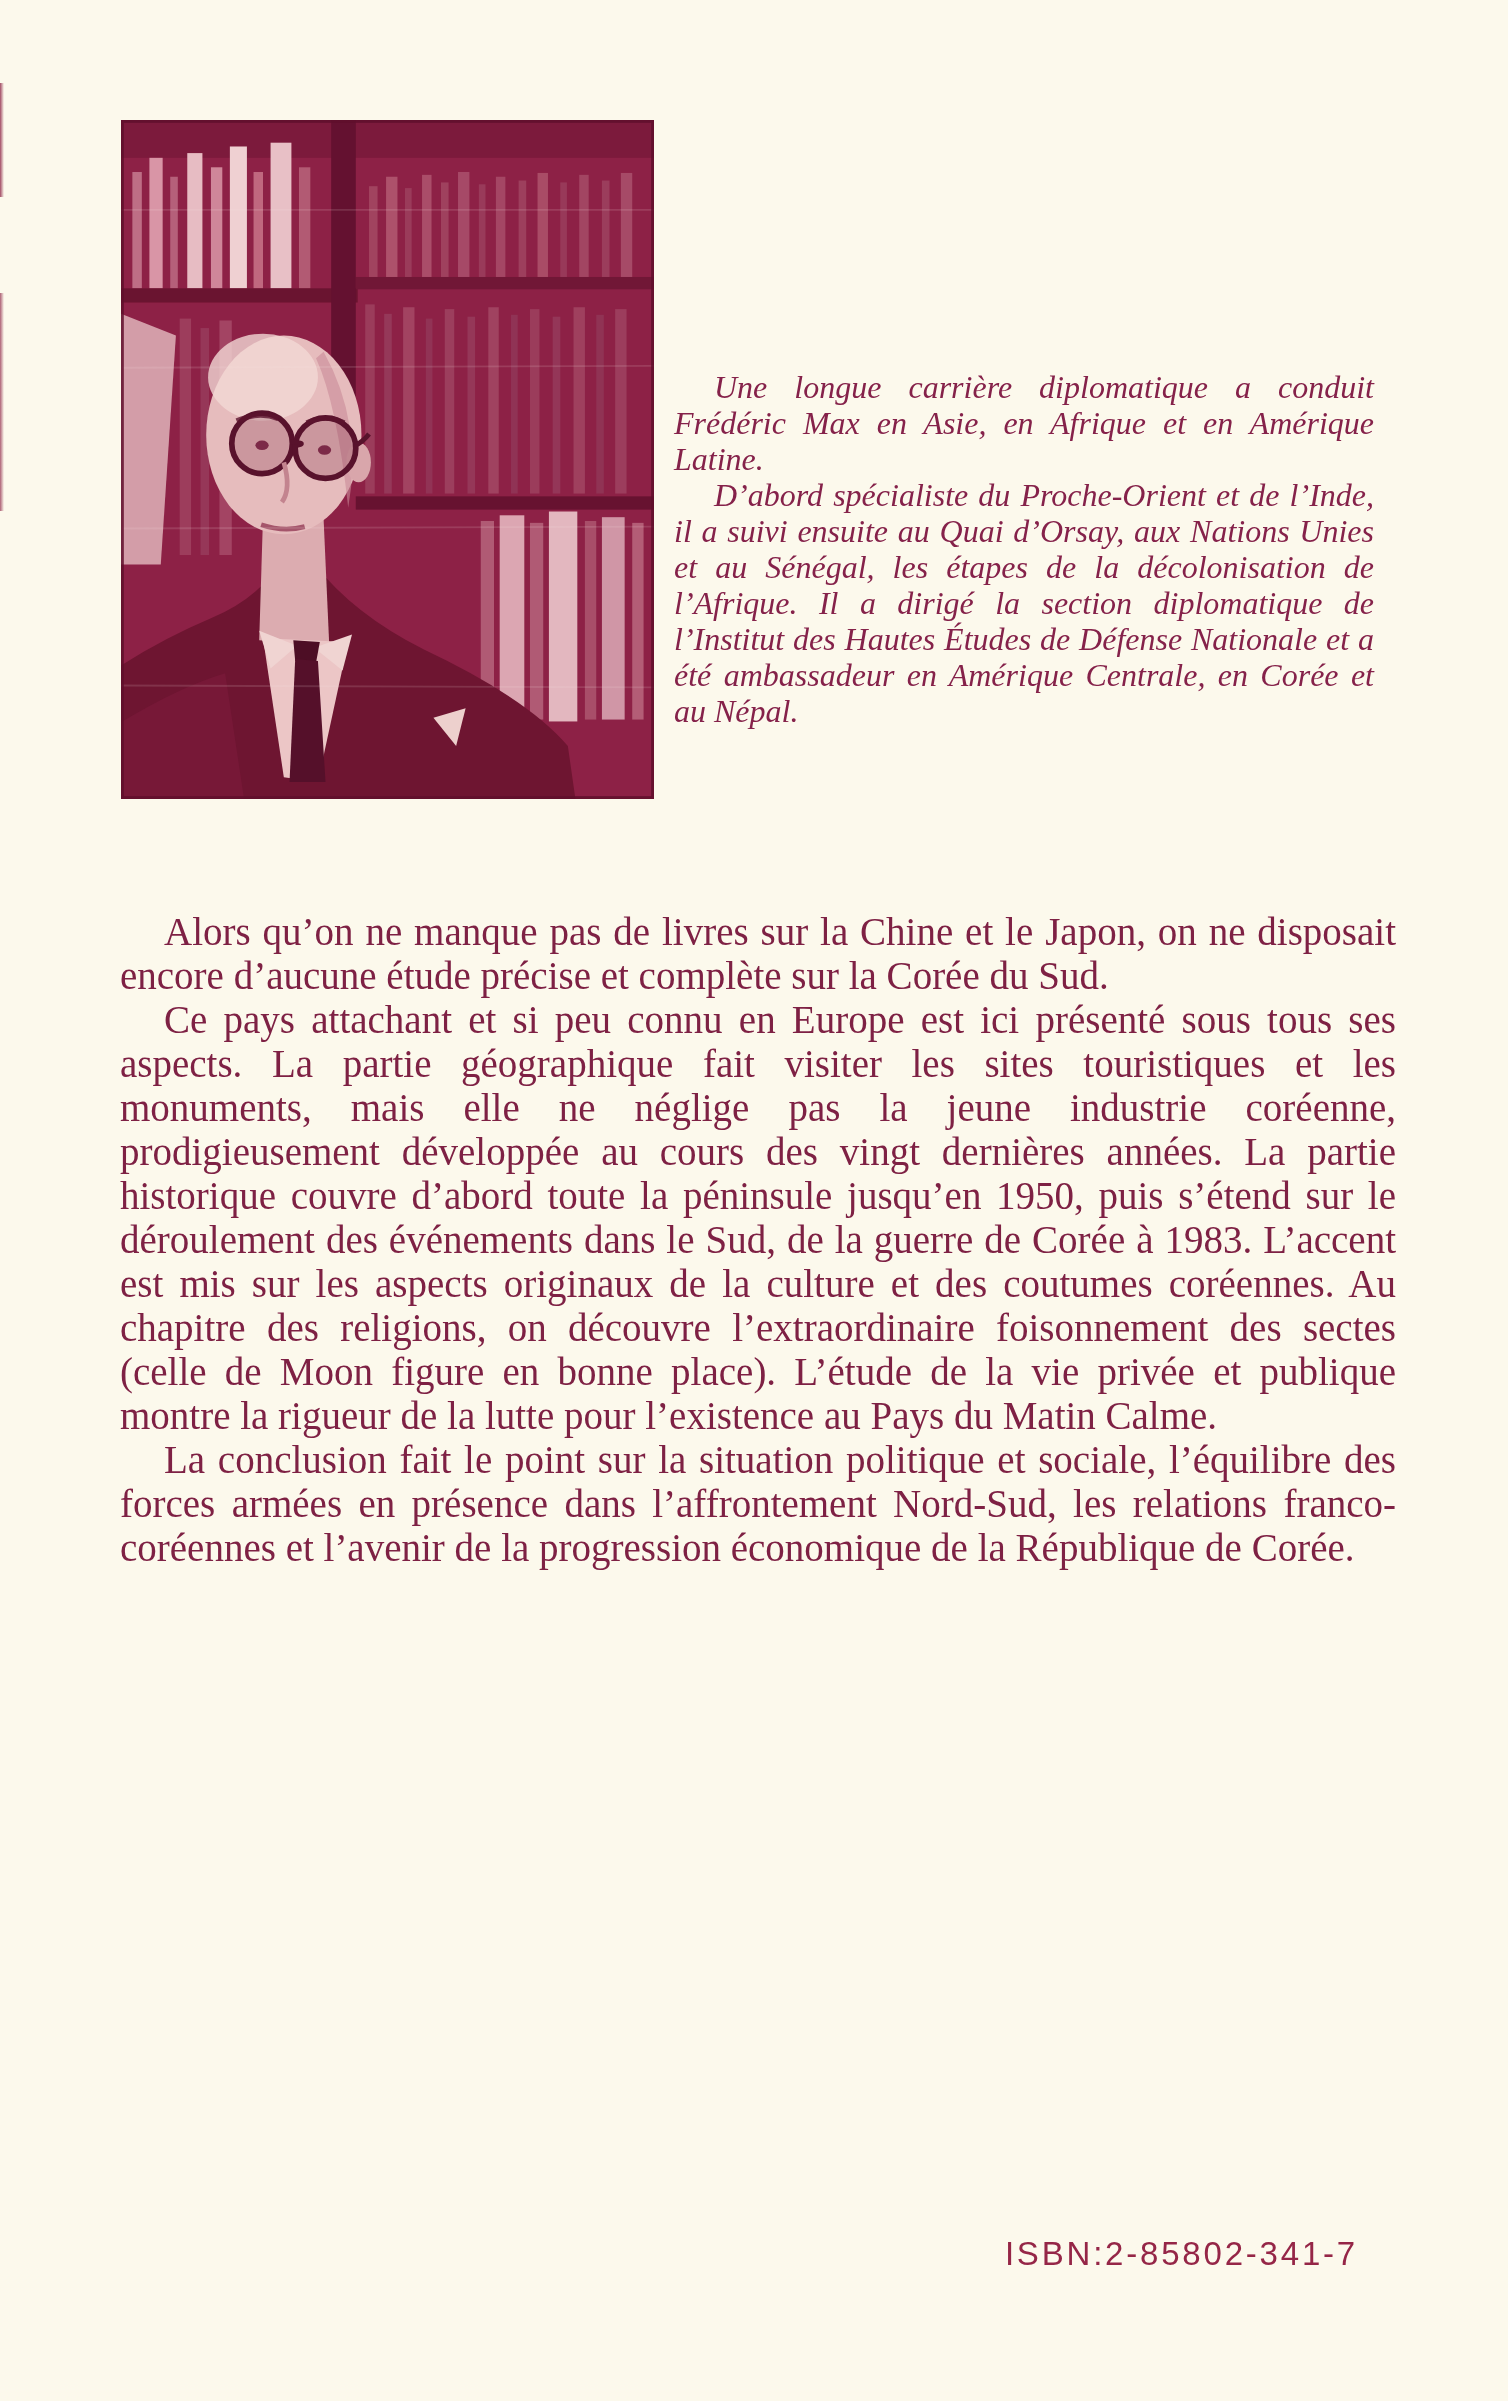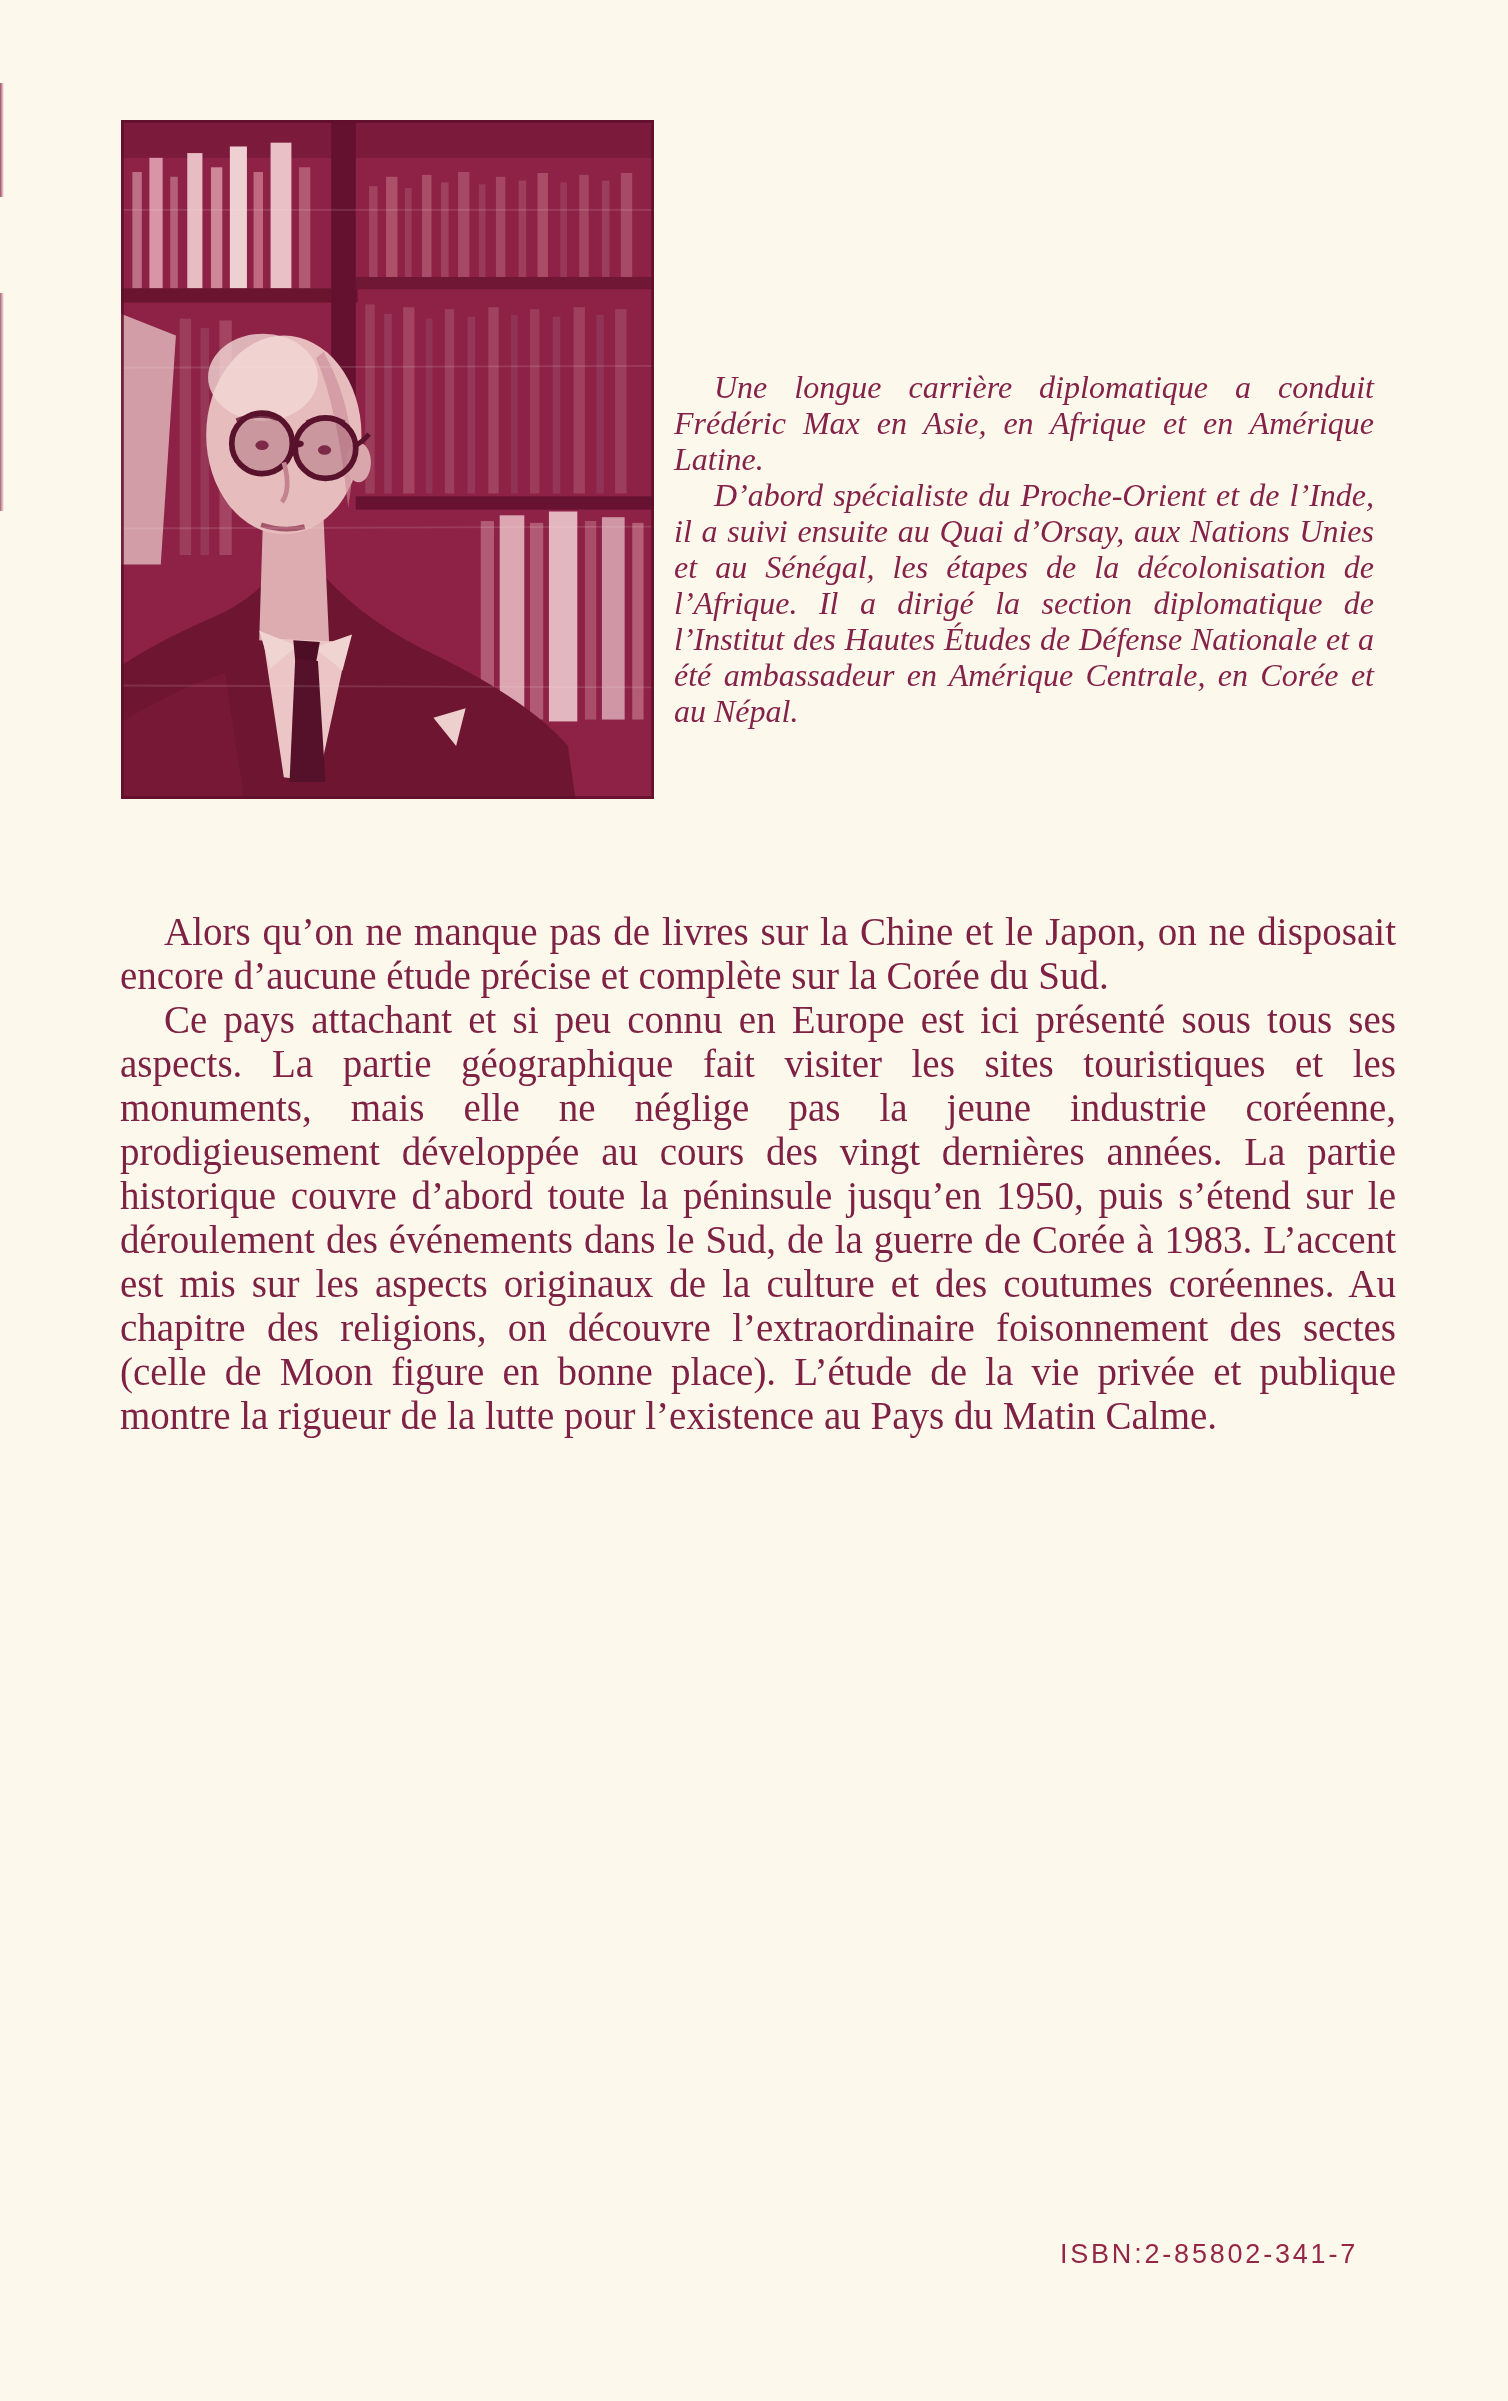--- a/index.html
+++ b/index.html
@@ -36,21 +36,21 @@
     font-size:39px;line-height:44px;
     text-align:justify;
     margin-top:36px;
   }
   .description p{margin:0;text-indent:44px;}
   
   .isbn{
     position:absolute;top:2235px;right:150px;
     color:#952647;
     font-family:"Liberation Sans", sans-serif;
-    font-size:27px;line-height:38px;
+    font-size:33px;line-height:38px;
     letter-spacing:2.8px;
     white-space:nowrap;
   }
 </style>
 </head>
 <body>
 
 <div class="cover">
 
   <div class="scan-artifact a1"></div>
@@ -169,18 +169,19 @@
   </svg>
 
   <div class="bio">
     <p>Une longue carrière diplomatique a conduit Frédéric Max en Asie, en Afrique et en Amérique Latine.</p>
     <p>D’abord spécialiste du Proche-Orient et de l’Inde, il a suivi ensuite au Quai d’Orsay, aux Nations Unies et au Sénégal, les étapes de la décolonisation de l’Afrique. Il a dirigé la section diplomatique de l’Institut des Hautes Études de Défense Nationale et a été ambassadeur en Amérique Centrale, en Corée et au Népal.</p>
   </div>
 
   <div class="description">
     <p>Alors qu’on ne manque pas de livres sur la Chine et le Japon, on ne disposait encore d’aucune étude précise et complète sur la Corée du Sud.</p>
     <p>Ce pays attachant et si peu connu en Europe est ici présenté sous tous ses aspects. La partie géographique fait visiter les sites touristiques et les monuments, mais elle ne néglige pas la jeune industrie coréenne, prodigieusement développée au cours des vingt dernières années. La partie historique couvre d’abord toute la péninsule jusqu’en 1950, puis s’étend sur le déroulement des événements dans le Sud, de la guerre de Corée à 1983. L’accent est mis sur les aspects originaux de la culture et des coutumes coréennes. Au chapitre des religions, on découvre l’extraordinaire foisonnement des sectes (celle de Moon figure en bonne place). L’étude de la vie privée et publique montre la rigueur de la lutte pour l’existence au Pays du Matin Calme.</p>
+    <p>La conclusion fait le point sur la situation politique et sociale, l’équilibre des forces armées en présence dans l’affrontement Nord-Sud, les relations franco-coréennes et l’avenir de la progression économique de la République de Corée.</p>
   </div>
 
   <div class="isbn">ISBN:2-85802-341-7</div>
 
 </div>
 
 
 </body></html>

